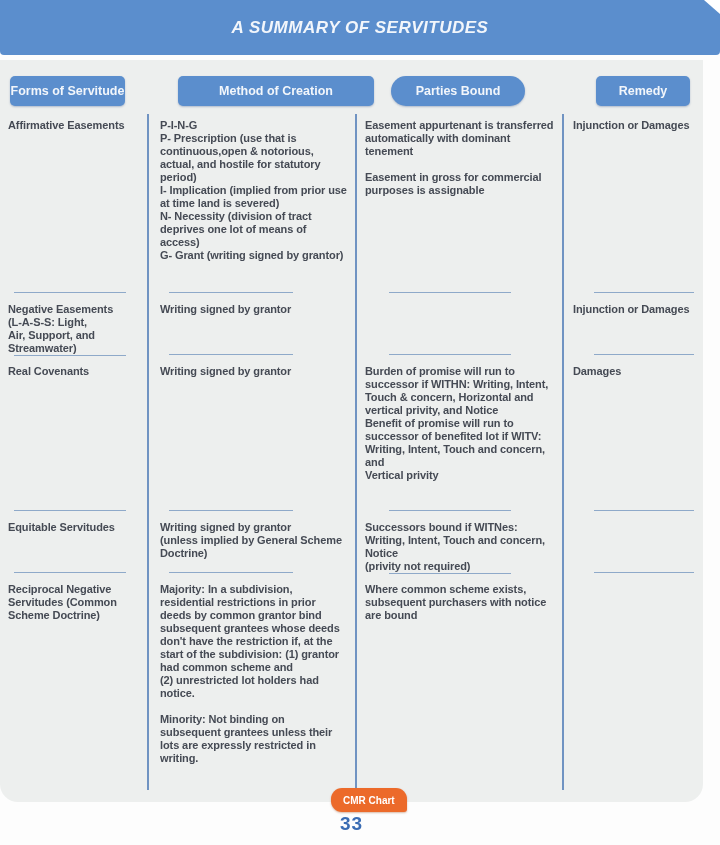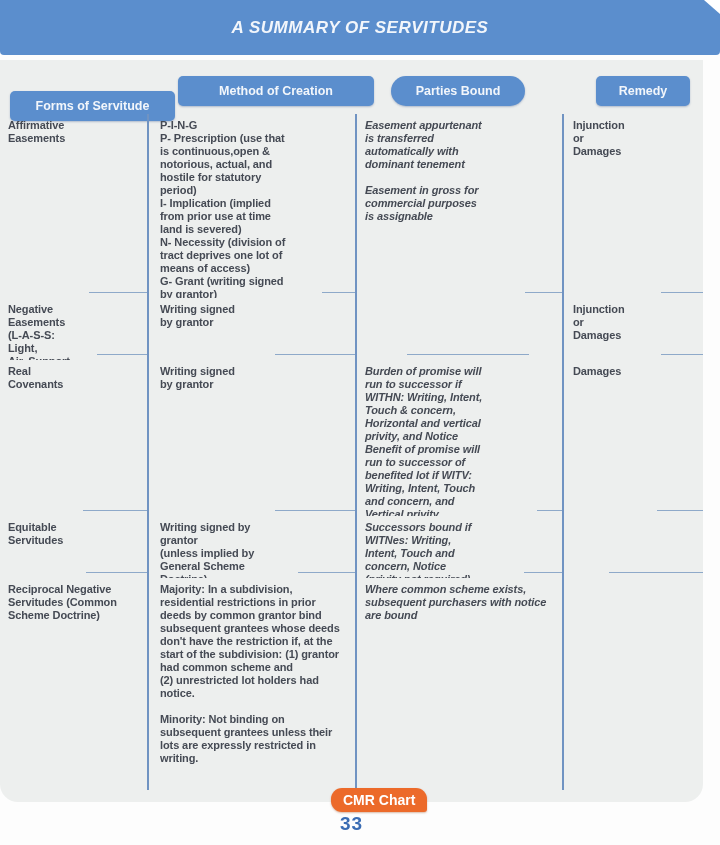--- a/index.html
+++ b/index.html
@@ -18,52 +18,52 @@
 
   
   .card { position:absolute; left:0; top:60px; width:703px; height:742px;
     background:#edefee; border-radius:0 0 18px 18px; }
 
   
   .colbtn { position:absolute; height:30px; background:#5b8ecd; border-radius:5px;
     color:#f2f6fb; font-size:12.5px; font-weight:bold;
     display:flex; align-items:center; justify-content:center;
     box-shadow:0 1px 2px rgba(60,90,140,.35); }
-  .b1 { left:10px;  top:76px; width:165px;margin-top:15px; }
+  .b1 { left:10px;  top:76px; width:115px; }
   .b2 { left:178px; top:76px; width:196px; }
   .b3 { left:391px; top:76px; width:134px;border-radius:15px; }
   .b4 { left:596px; top:76px; width:94px; }
 
   
   .vline { position:absolute; top:114px; width:2px; height:676px; background:#7093c2; }
   .v1 { left:147px; } .v2 { left:355px; } .v3 { left:562px; }
 
   
   .grid { position:absolute; left:0; top:114px; width:703px;
     display:grid; grid-template-columns:147px 208px 207px 141px;
     grid-template-rows:184px 62px 156px 62px 222px; }
-  .cell { display:flex; flex-direction:row; overflow:hidden; padding-top:5px; }
+  .cell { display:flex; flex-direction:column; overflow:hidden; padding-top:5px; }
   .txt { color:#454a54; font-size:11px; font-weight:bold; line-height:1.18;
     white-space:pre-line; letter-spacing:-0.1px; }
   .c1 .txt { padding-left:8px;  padding-right:6px; }
   .c2 .txt { padding-left:13px; padding-right:8px; }
-  .c3 .txt { padding-left:10px; padding-right:8px;font-style:italic; }
+  .c3 .txt { padding-left:10px; padding-right:8px; }
   .c4 .txt { padding-left:11px; padding-right:4px; }
 
   
   .sep { height:1px; background:#8ea9c9; margin-top:auto; margin-bottom:5px; }
   .c1 .sep { margin-left:14px; width:112px; }
   .c2 .sep { margin-left:22px; width:124px; }
   .c3 .sep { margin-left:34px; width:122px; }
   .c4 .sep { margin-left:32px; width:100px; }
 
   
   .badge { position:absolute; left:331px; top:788px; height:24px; padding:0 12px;
     background:#ec6a2a; border-radius:11px 11px 3px 11px;
-    color:#ffffff; font-size:14px; font-weight:bold;
+    color:#ffffff; font-size:10px; font-weight:bold;
     display:flex; align-items:center; justify-content:center;
     box-shadow:0 1px 2px rgba(150,60,10,.35); }
   .pagenum { position:absolute; left:0; top:813px; width:703px; text-align:center;
     color:#3a6cb3; font-size:19px; font-weight:bold; letter-spacing:1px; }
 </style>
 </head>
 <body>
 
 <div class="page">
 

